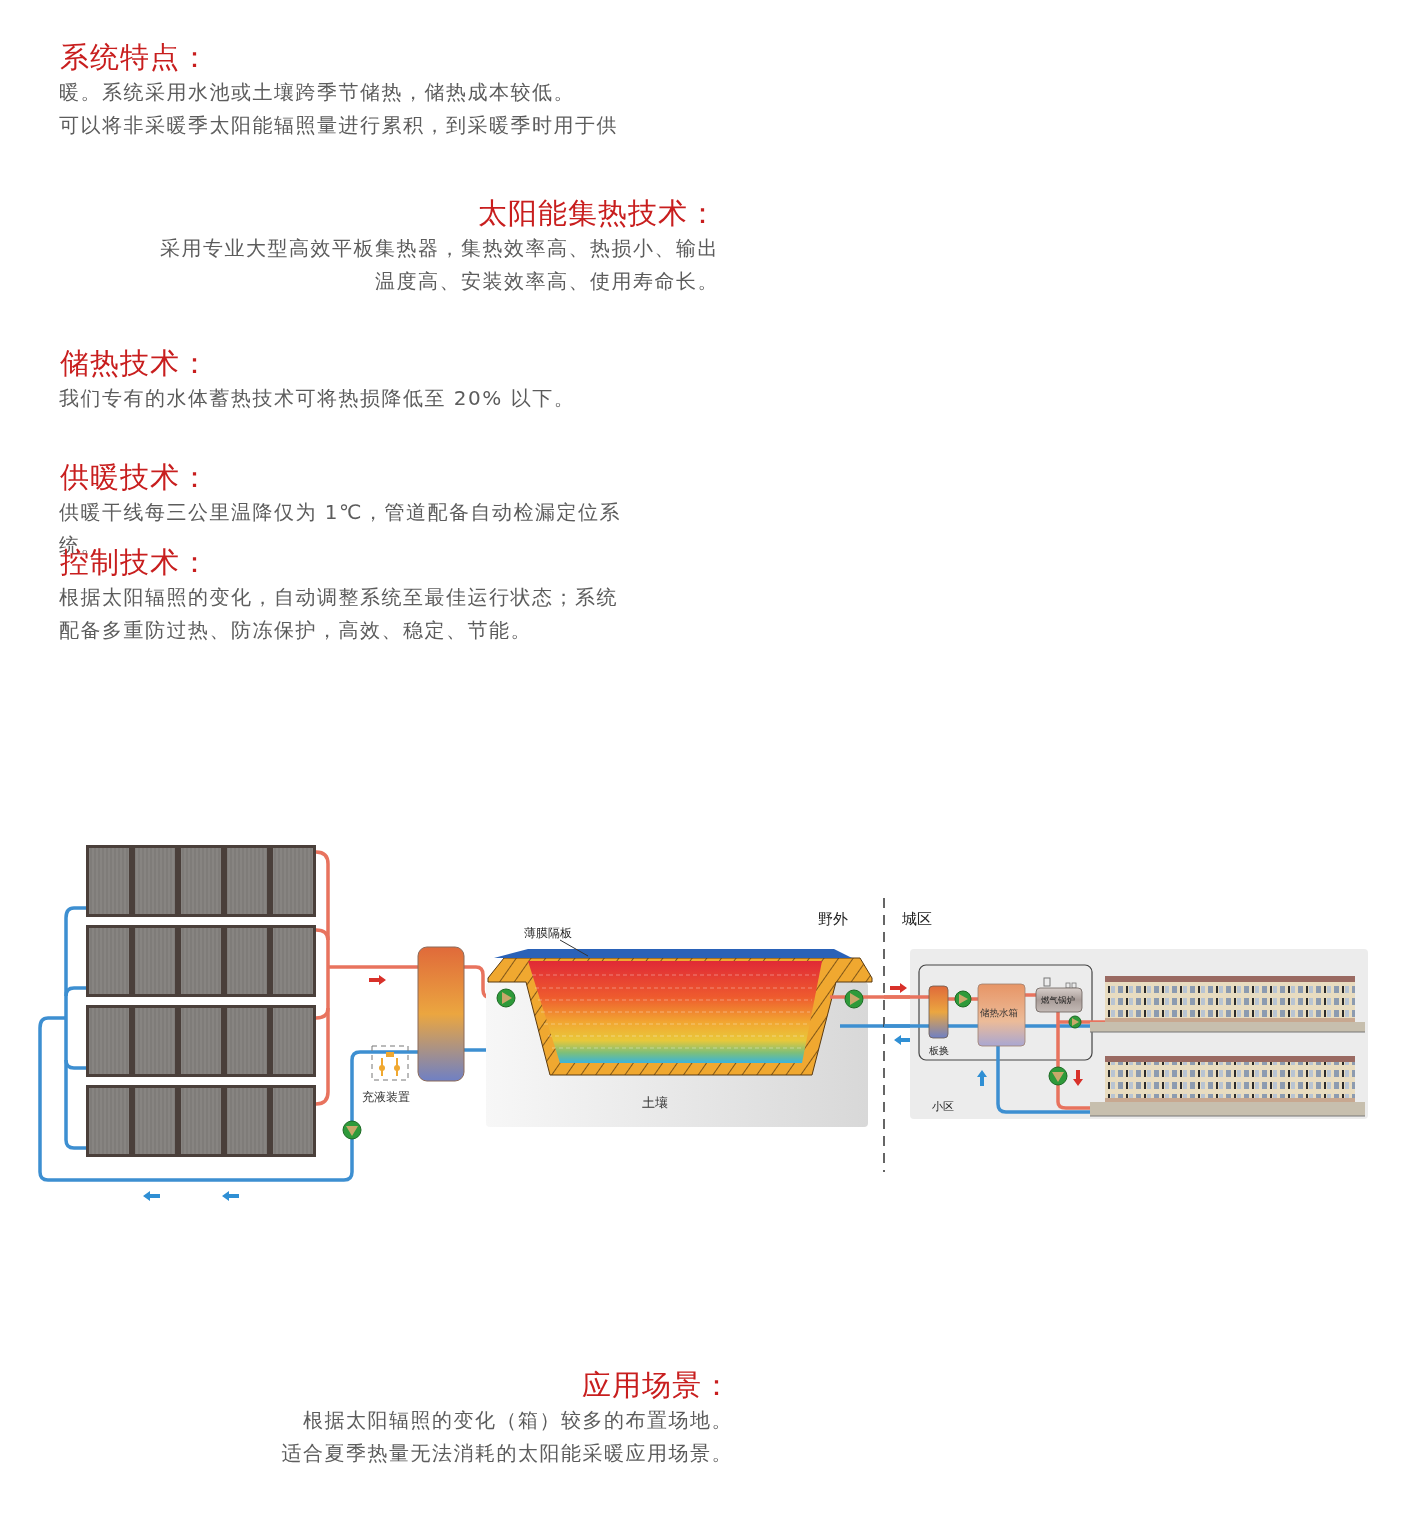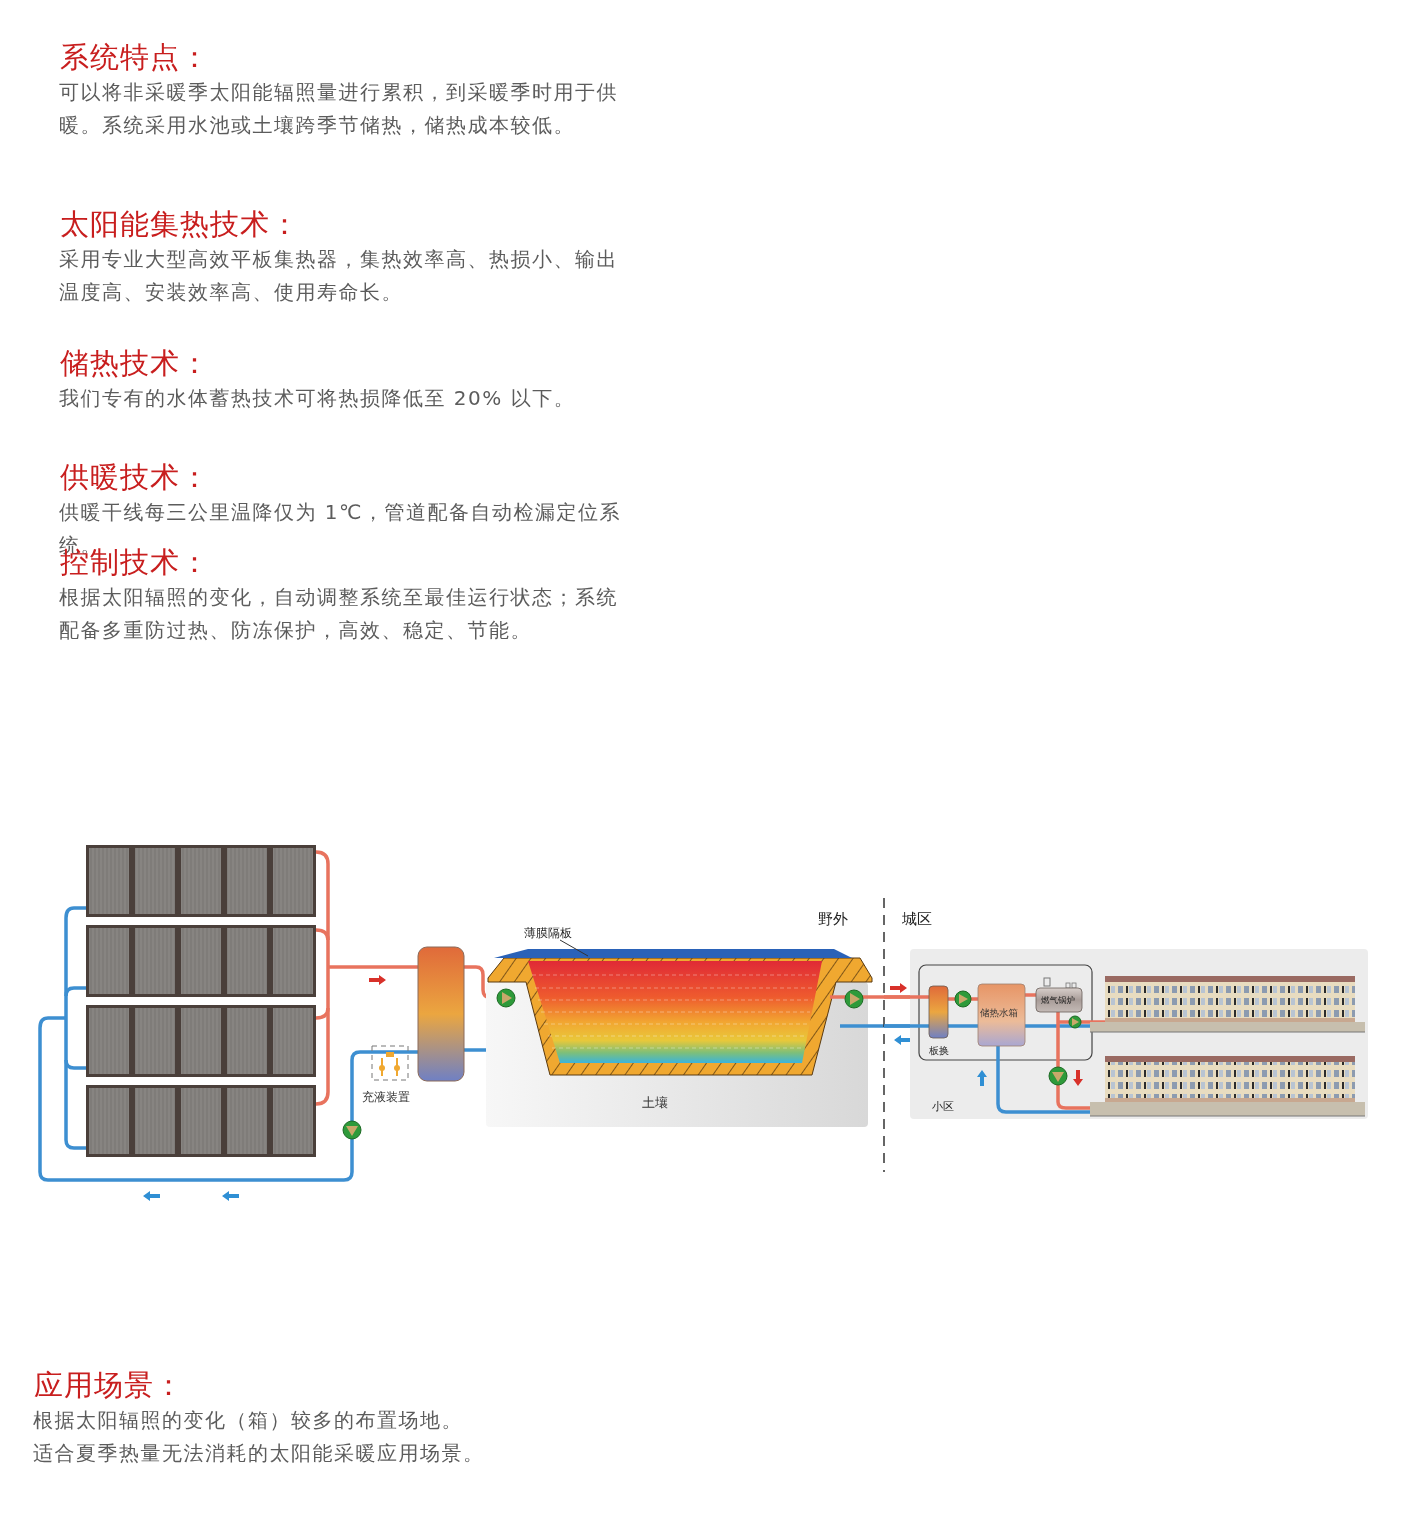--- a/index.html
+++ b/index.html
@@ -3,33 +3,33 @@
 <meta charset="utf-8">
 <style>
   html, body { margin: 0; padding: 0; background: #ffffff; }
   body { width: 1408px; height: 1533px; position: relative; overflow: hidden;
          font-family: "DejaVu Sans", "Liberation Sans", sans-serif; color: #5a5a5a; }
   .section { position: absolute; left: 59px; width: 660px; }
   .heading { font-size: 29px; color: #c81e1e; line-height: 36px; letter-spacing: 1px; margin: 1px; font-weight: normal; }
   .body { font-size: 20px; line-height: 33px; color: #5c5c5c; margin: 0; letter-spacing: 1.5px; }
   #diagram { position: absolute; left: 0; top: 830px; width: 1408px; height: 380px; }
   #diagram text { font-family: "DejaVu Sans", "Liberation Sans", sans-serif; }
-  .app-section { position: absolute; left: 33px; top: 1366px; width: 700px; }
+  .app-section { position: absolute; left: 33px; top: 1366px; width: 700px; text-align: right; }
   .app-section .body { line-height: 33px; }
 </style>
 </head>
 <body>
 
 <div class="section" style="top:38px;">
   <h2 class="heading">系统特点：</h2>
+  <p class="body">暖。系统采用水池或土壤跨季节储热，储热成本较低。</p>
   <p class="body">可以将非采暖季太阳能辐照量进行累积，到采暖季时用于供</p>
-  <p class="body">暖。系统采用水池或土壤跨季节储热，储热成本较低。</p>
-</div>
-
-<div class="section" style="top:205px;">
+</div>
+
+<div class="section" style="top:194px;text-align:right;">
   <h2 class="heading">太阳能集热技术：</h2>
   <p class="body">采用专业大型高效平板集热器，集热效率高、热损小、输出</p>
   <p class="body">温度高、安装效率高、使用寿命长。</p>
 </div>
 
 <div class="section" style="top:344px;">
   <h2 class="heading">储热技术：</h2>
   <p class="body">我们专有的水体蓄热技术可将热损降低至 20% 以下。</p>
 </div>
 

